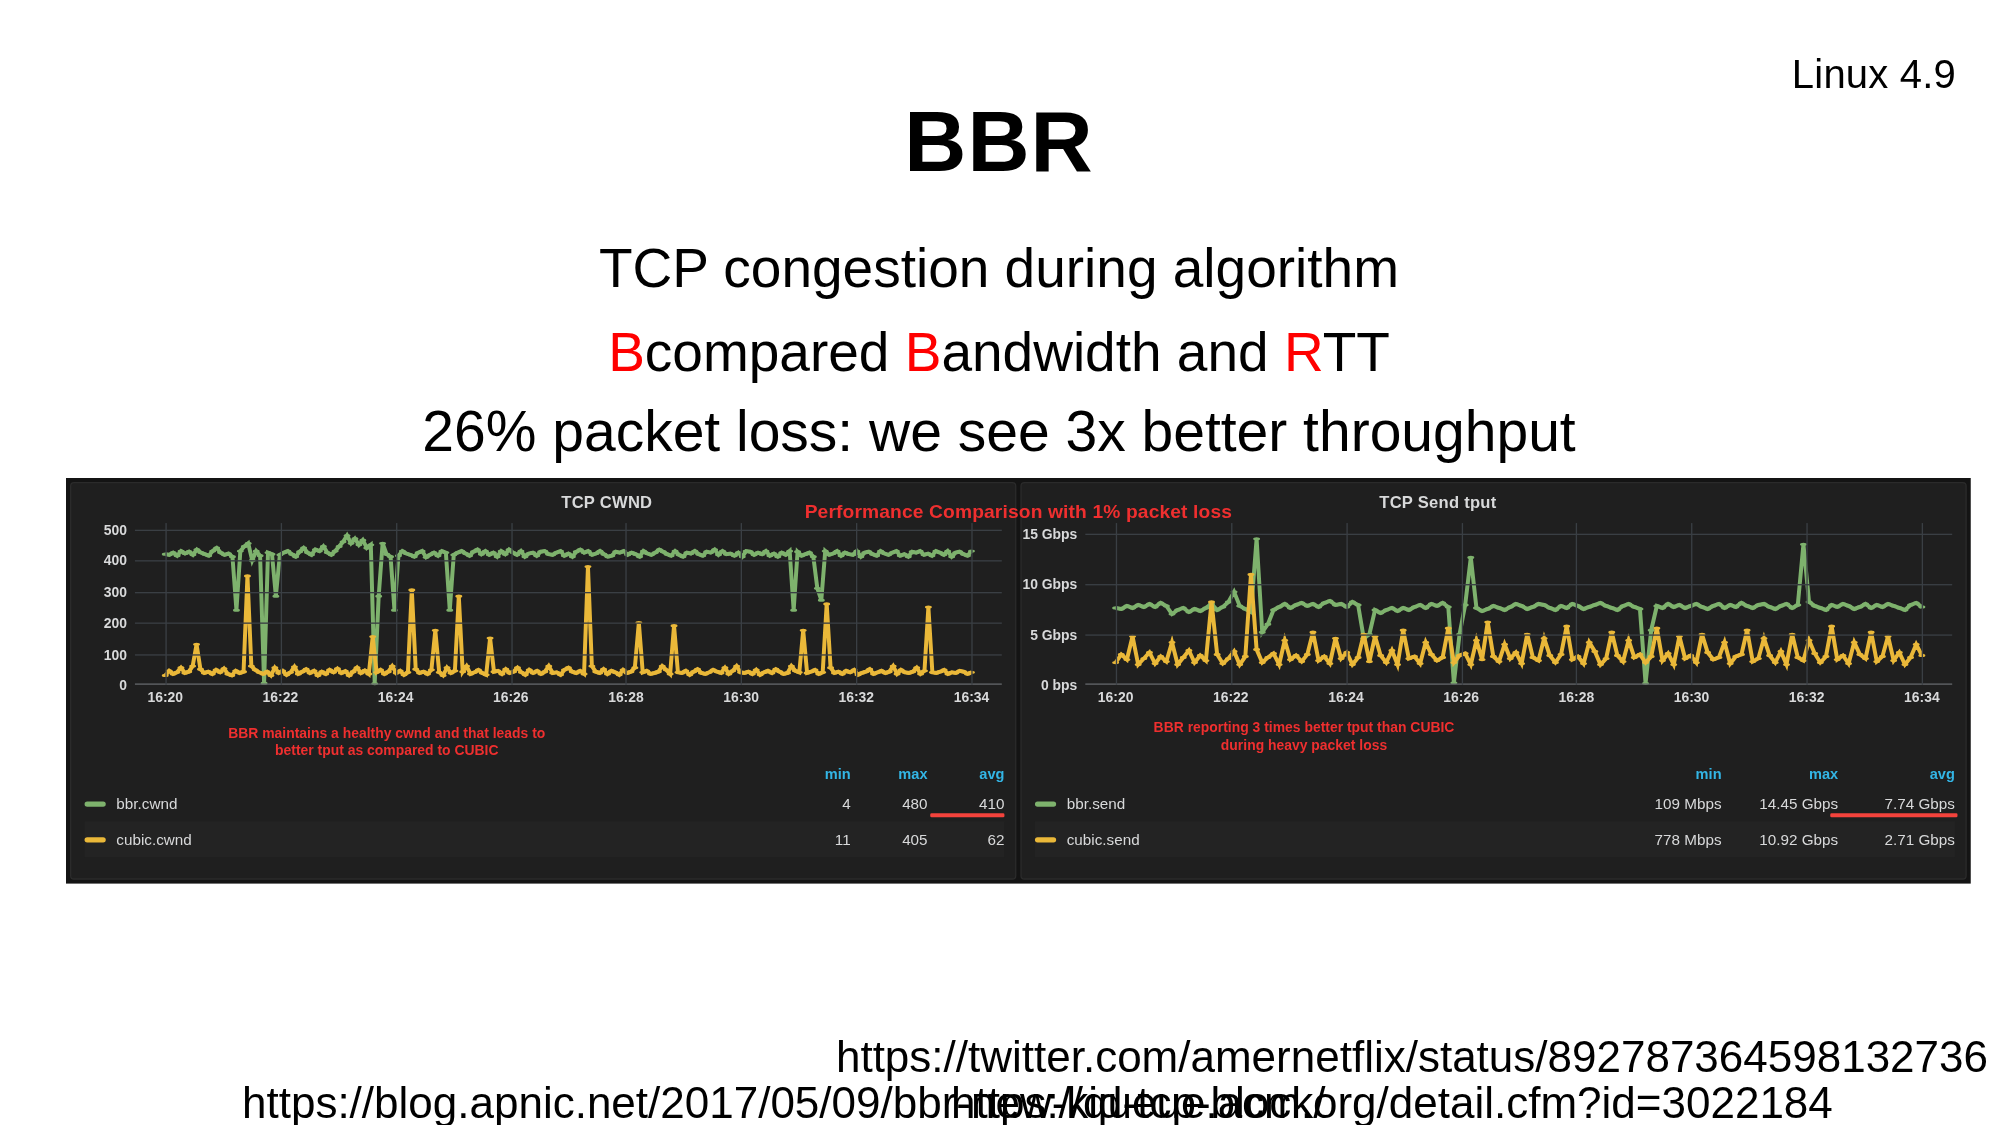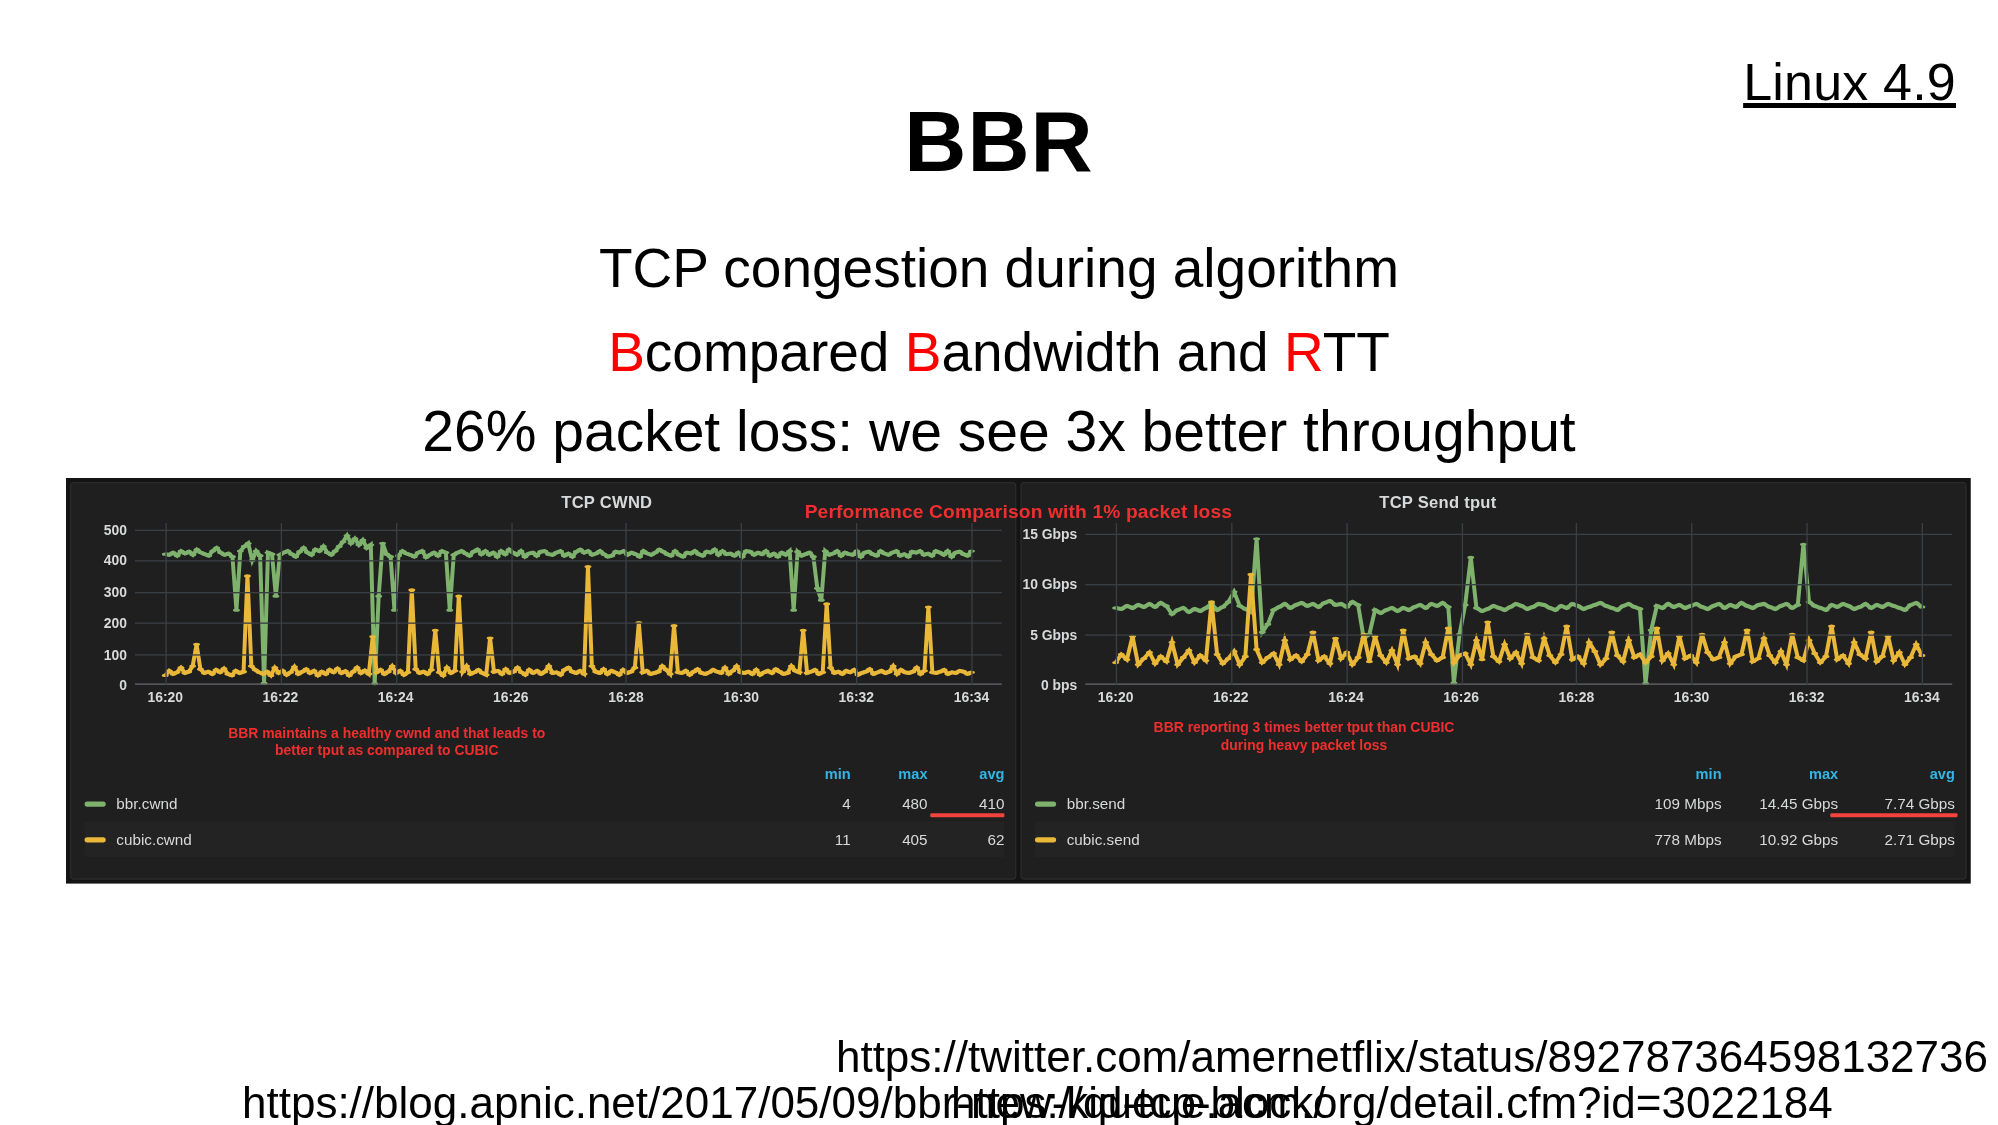--- a/index.html
+++ b/index.html
@@ -8,23 +8,22 @@
     background:#ffffff;
     font-family:"Liberation Sans", sans-serif;
     color:#000;
     overflow:hidden;
     position:relative;
   }
 
   
   #kernel-badge{
     position:absolute; right:42px; top:52px;
-    font-size:52px; letter-spacing:.2px; color:#000;
+    font-size:40px; letter-spacing:.2px; color:#000;
     white-space:nowrap;
-    text-decoration:underline;
   }
   #slide-title{
     position:absolute; left:0; right:0; top:92px;
     text-align:center;
     font-size:86px; font-weight:bold; letter-spacing:1px;
   }
 
   
   .bullet{
     position:absolute; left:0; right:0;

